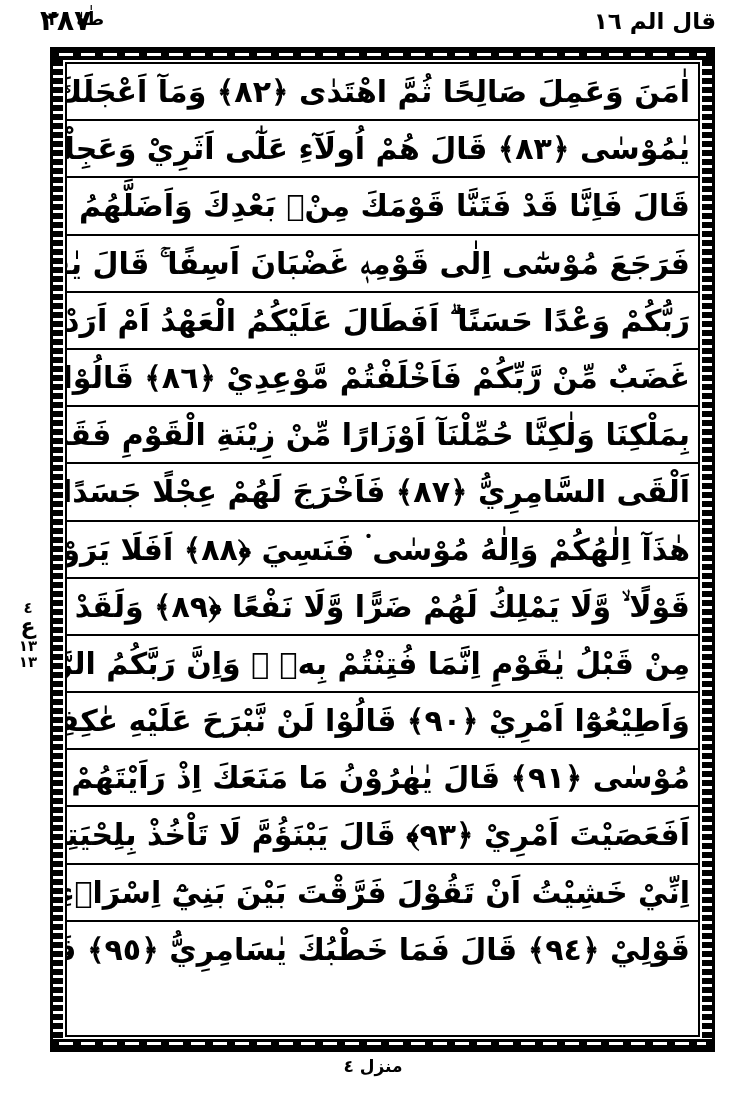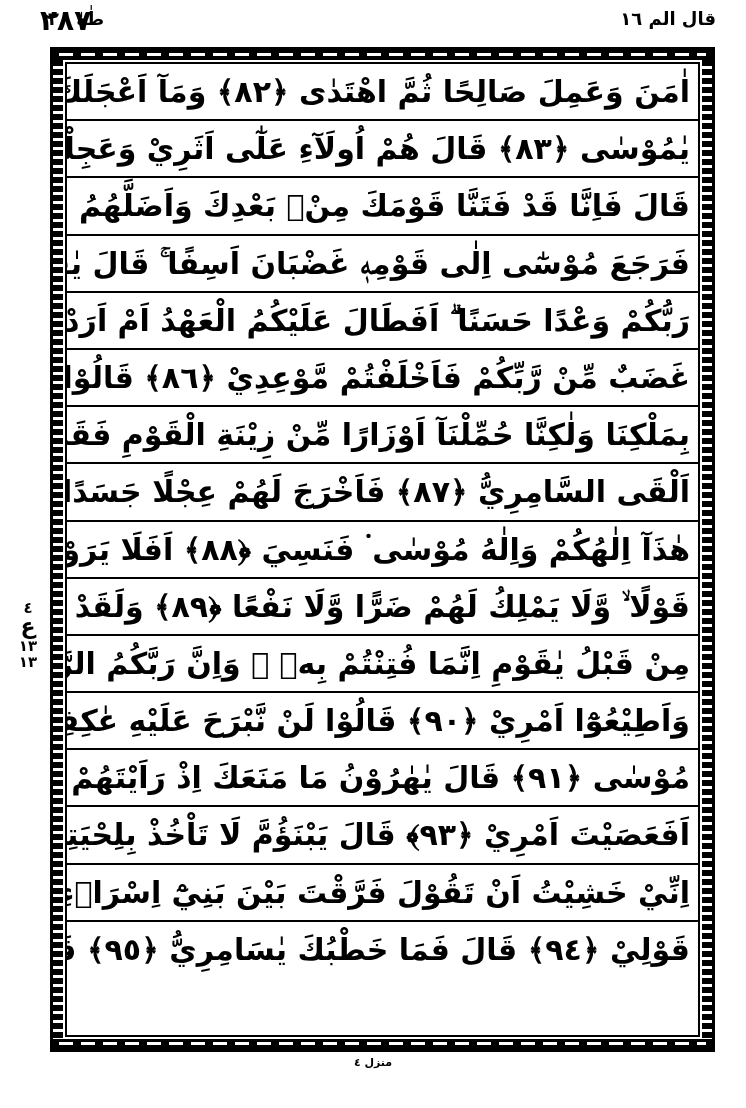--- a/index.html
+++ b/index.html
@@ -1,33 +1,33 @@
 <!DOCTYPE html>
 <html><head>
 <meta charset="utf-8">
 <style>
   html,body{margin:0;padding:0;background:#fff;}
   body{width:746px;height:1108px;position:relative;overflow:hidden;font-family:"DejaVu Sans",sans-serif;color:#000;}
   .hdr{position:absolute;top:8px;height:32px;font-weight:bold;direction:rtl;}
   .hdr-left{left:48px;font-size:18px;text-align:right;}
   .hdr-center{left:0;right:0;text-align:left;font-size:28px;top:4px;direction:ltr;margin-left:40px;}
-  .hdr-right{right:30px;font-size:18px;}
+  .hdr-right{right:30px;font-size:23px;}
   .frame{position:absolute;left:50px;top:47px;width:665px;height:1005px;border:3px solid #000;box-sizing:border-box;}
   .band-top,.band-bottom{position:absolute;left:0;right:0;height:10px;background:#000;}
   .band-top{top:0;}
   .band-bottom{bottom:0;}
   .band-top::after,.band-bottom::after{content:"";position:absolute;left:6px;right:6px;top:3px;height:3px;background:repeating-linear-gradient(90deg,#fff 0 14px,#000 14px 22px);}
   .side-l,.side-r{position:absolute;top:10px;bottom:10px;width:10px;background:repeating-linear-gradient(180deg,#000 0 6px,#fff 6px 9px);}
   .side-l{left:0;}
   .side-r{right:0;}
   .inner{position:absolute;left:12px;right:12px;top:12px;bottom:12px;border:2px solid #000;}
   .line{height:57.2px;border-bottom:2px solid #000;box-sizing:border-box;direction:rtl;text-align:justify;text-align-last:justify;font-family:"DejaVu Sans",sans-serif;font-size:30px;font-weight:bold;line-height:55px;padding:0 8px;white-space:nowrap;overflow:hidden;}
   .line:last-child{border-bottom:none;}
   .margin-note{position:absolute;left:14px;top:600px;font-size:15px;font-weight:bold;text-align:center;line-height:16px;width:28px;}
-  .footer{position:absolute;top:1056px;left:0;right:0;text-align:center;font-size:11px;font-weight:bold;}
+  .footer{position:absolute;top:1056px;left:0;right:0;text-align:center;font-size:17px;font-weight:bold;}
 </style>
 </head>
 <body>
 
 <div class="hdr hdr-left">طٰهٰ ٢٠</div>
 <div class="hdr hdr-center">٢٨٧</div>
 <div class="hdr hdr-right">قال الم ١٦</div>
 
 <div class="margin-note">
   <div>٤</div>

